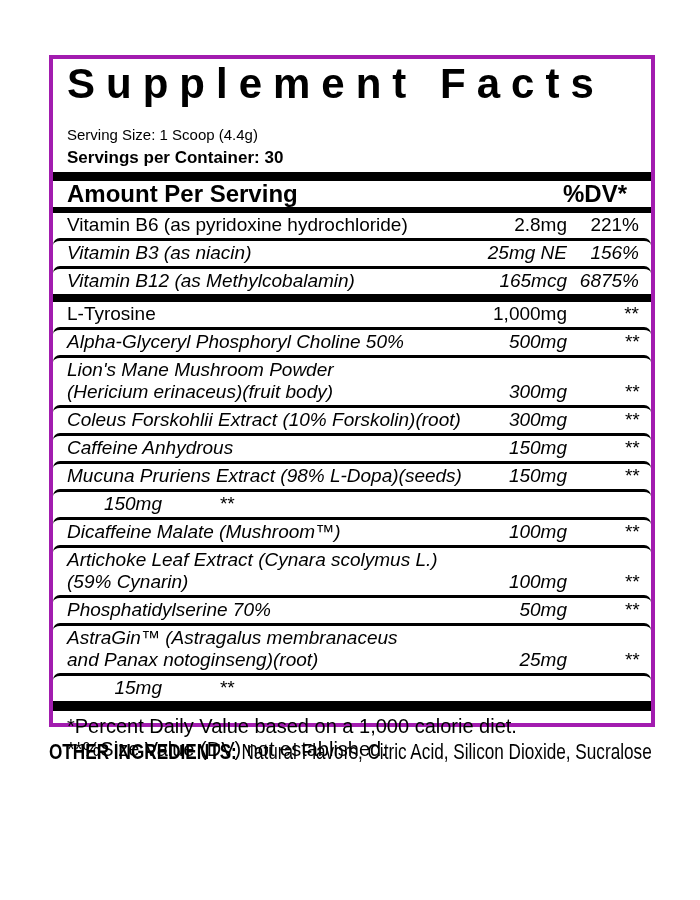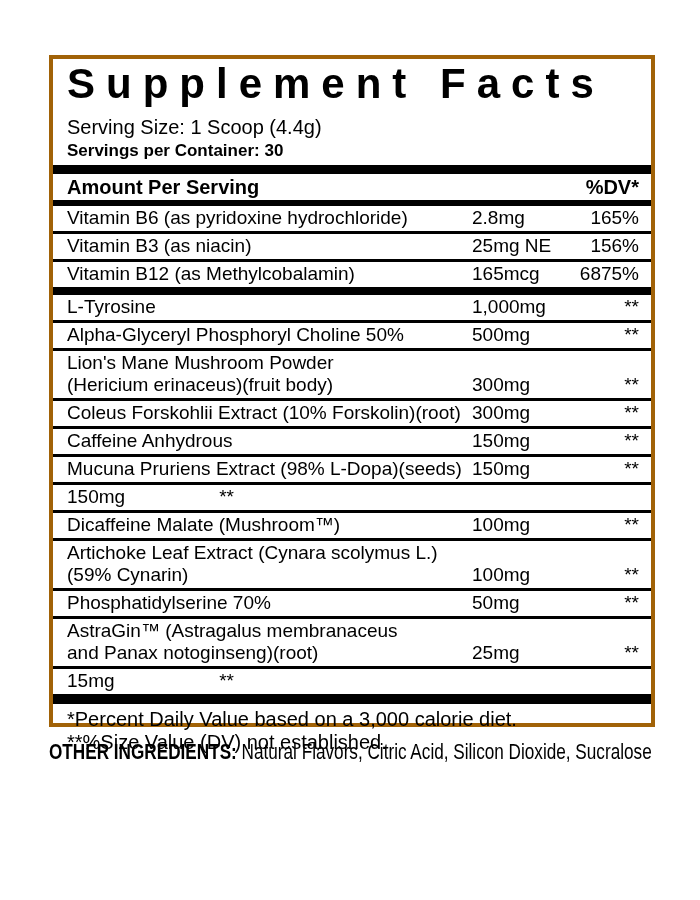--- a/index.html
+++ b/index.html
@@ -11,78 +11,79 @@
     font-family: "Liberation Sans", sans-serif;
     color: #000;
     position: relative;
   }
   .panel {
     position: absolute;
     left: 49px;
     top: 55px;
     width: 606px;
     height: 672px;
-    border: 4px solid #a16207;
+    border: 4px solid #a21caf;
     box-sizing: border-box;
     display: flex;
     flex-direction: column;
     background: #fff;
   }
   .head {
     padding: 2px 12px 3px 14px;
   }
   .title {
     font-size: 42px;
     font-weight: bold;
     letter-spacing: 11px;
     line-height: 44px;
     white-space: nowrap;
     transform: scaleY(1.02);
     transform-origin: 0 0;
   }
   .serving-size {
-    font-size: 20px;
+    font-size: 15px;
     line-height: 23px;
-    margin-top: 11px;
+    margin-top: 18px;
   }
   .servings-per-container {
     font-size: 17px;
     font-weight: bold;
     line-height: 23px;
   }
   .bar { width: 100%; background: #000; flex: 0 0 auto; }
   .bar-9  { height: 9px; }
   .bar-6  { height: 6px; }
   .bar-8  { height: 8px; }
   .bar-10 { height: 10px; margin-top: auto; }
   .hdr-row {
     display: flex;
     justify-content: space-between;
     font-weight: bold;
-    font-size: 20px;
+    font-size: 24px;
     line-height: 22px;
-    padding: 2px 12px 2px 14px;
+    padding: 2px 24px 2px 14px;
   }
   .rows { flex: 0 0 auto; }
   .row {
     display: flex;
     align-items: flex-end;
     padding: 1px 12px 2px 14px;
     font-size: 19px;
     line-height: 22px;
-  }
-  .row + .row { border-top: 3px solid #000; }
+    border-radius: 7px;
+  }
+  .row + .row { border-top: 3px solid #000; font-style: italic; }
   .cell-name {
     flex: 1;
     white-space: pre-line;
     padding-right: 4px;
   }
   .cell-amt {
     width: 95px;
-    text-align: left;
+    text-align: right;
     flex: 0 0 auto;
   }
   .cell-dv {
     width: 72px;
     text-align: right;
     flex: 0 0 auto;
   }
   .footnotes {
     padding: 4px 12px 5px 14px;
     font-size: 20px;
@@ -120,21 +121,21 @@
     <span>Amount Per Serving</span>
     <span>%DV*</span>
   </div>
 
   <div class="bar bar-6"></div>
 
   <div class="rows" id="vitamin-rows">
       <div class="row">
         <div class="cell cell-name">Vitamin B6 (as pyridoxine hydrochloride)</div>
         <div class="cell cell-amt">2.8mg</div>
-        <div class="cell cell-dv">165%</div>
+        <div class="cell cell-dv">221%</div>
       </div>
       <div class="row">
         <div class="cell cell-name">Vitamin B3 (as niacin)</div>
         <div class="cell cell-amt">25mg NE</div>
         <div class="cell cell-dv">156%</div>
       </div>
       <div class="row">
         <div class="cell cell-name">Vitamin B12 (as Methylcobalamin)</div>
         <div class="cell cell-amt">165mcg</div>
         <div class="cell cell-dv">6875%</div>
@@ -202,20 +203,20 @@
       </div>
       <div class="row">
         <div class="cell cell-amt">15mg</div>
         <div class="cell cell-dv">**</div>
       </div>
     </div>
 
   <div class="bar bar-10"></div>
 
   <div class="footnotes">
-    <div>*Percent Daily Value based on a 3,000 calorie diet.</div>
+    <div>*Percent Daily Value based on a 1,000 calorie diet.</div>
     <div>**%Size Value (DV) not established.</div>
   </div>
 </div>
 
 <div class="other-line">
   <span class="other-inner"><span class="other-label">OTHER INGREDIENTS:</span><span> Natural Flavors, Citric Acid, Silicon Dioxide, Sucralose</span></span>
 </div>
 
 </body></html>

